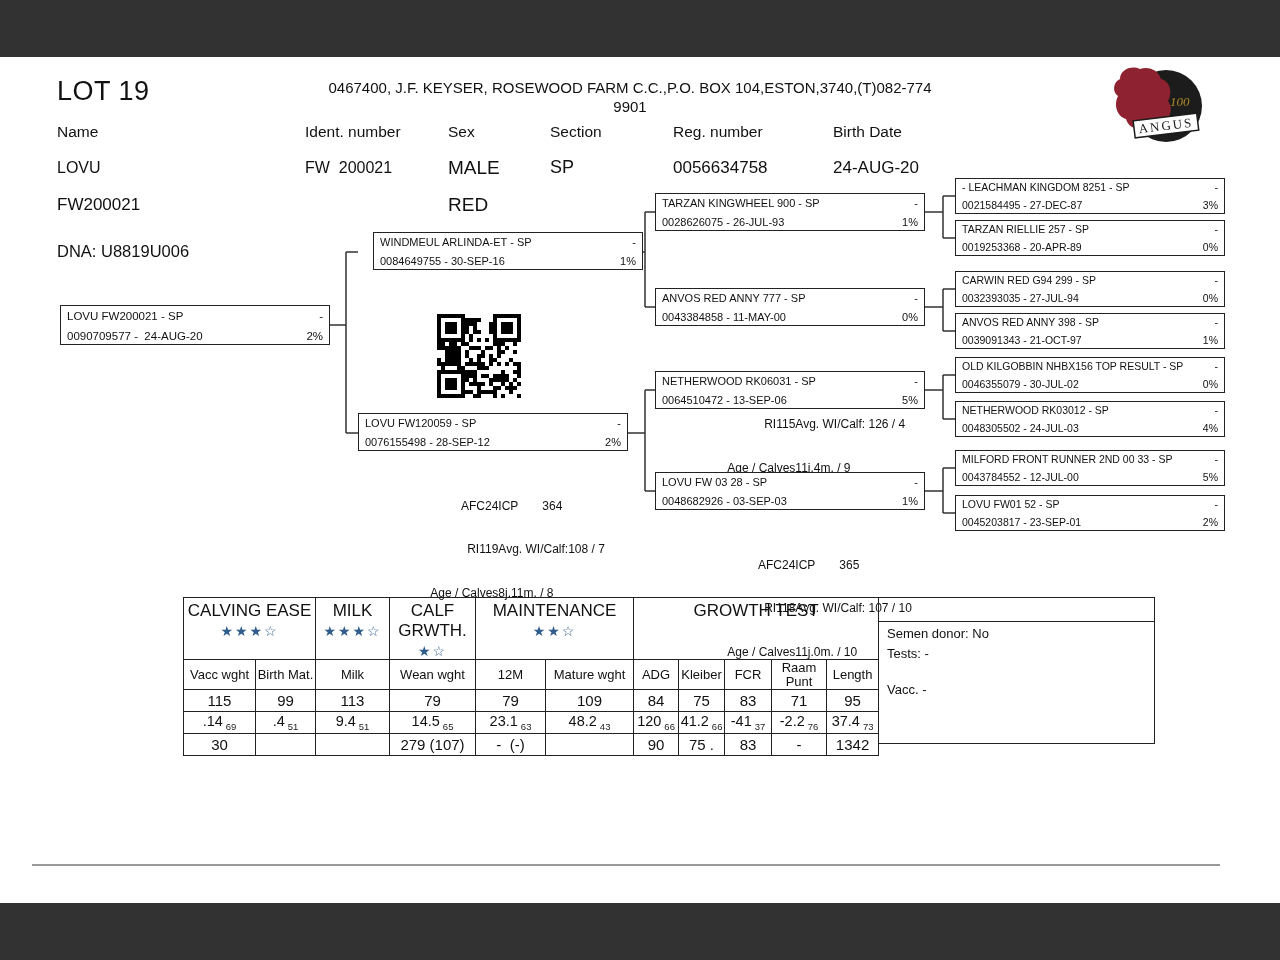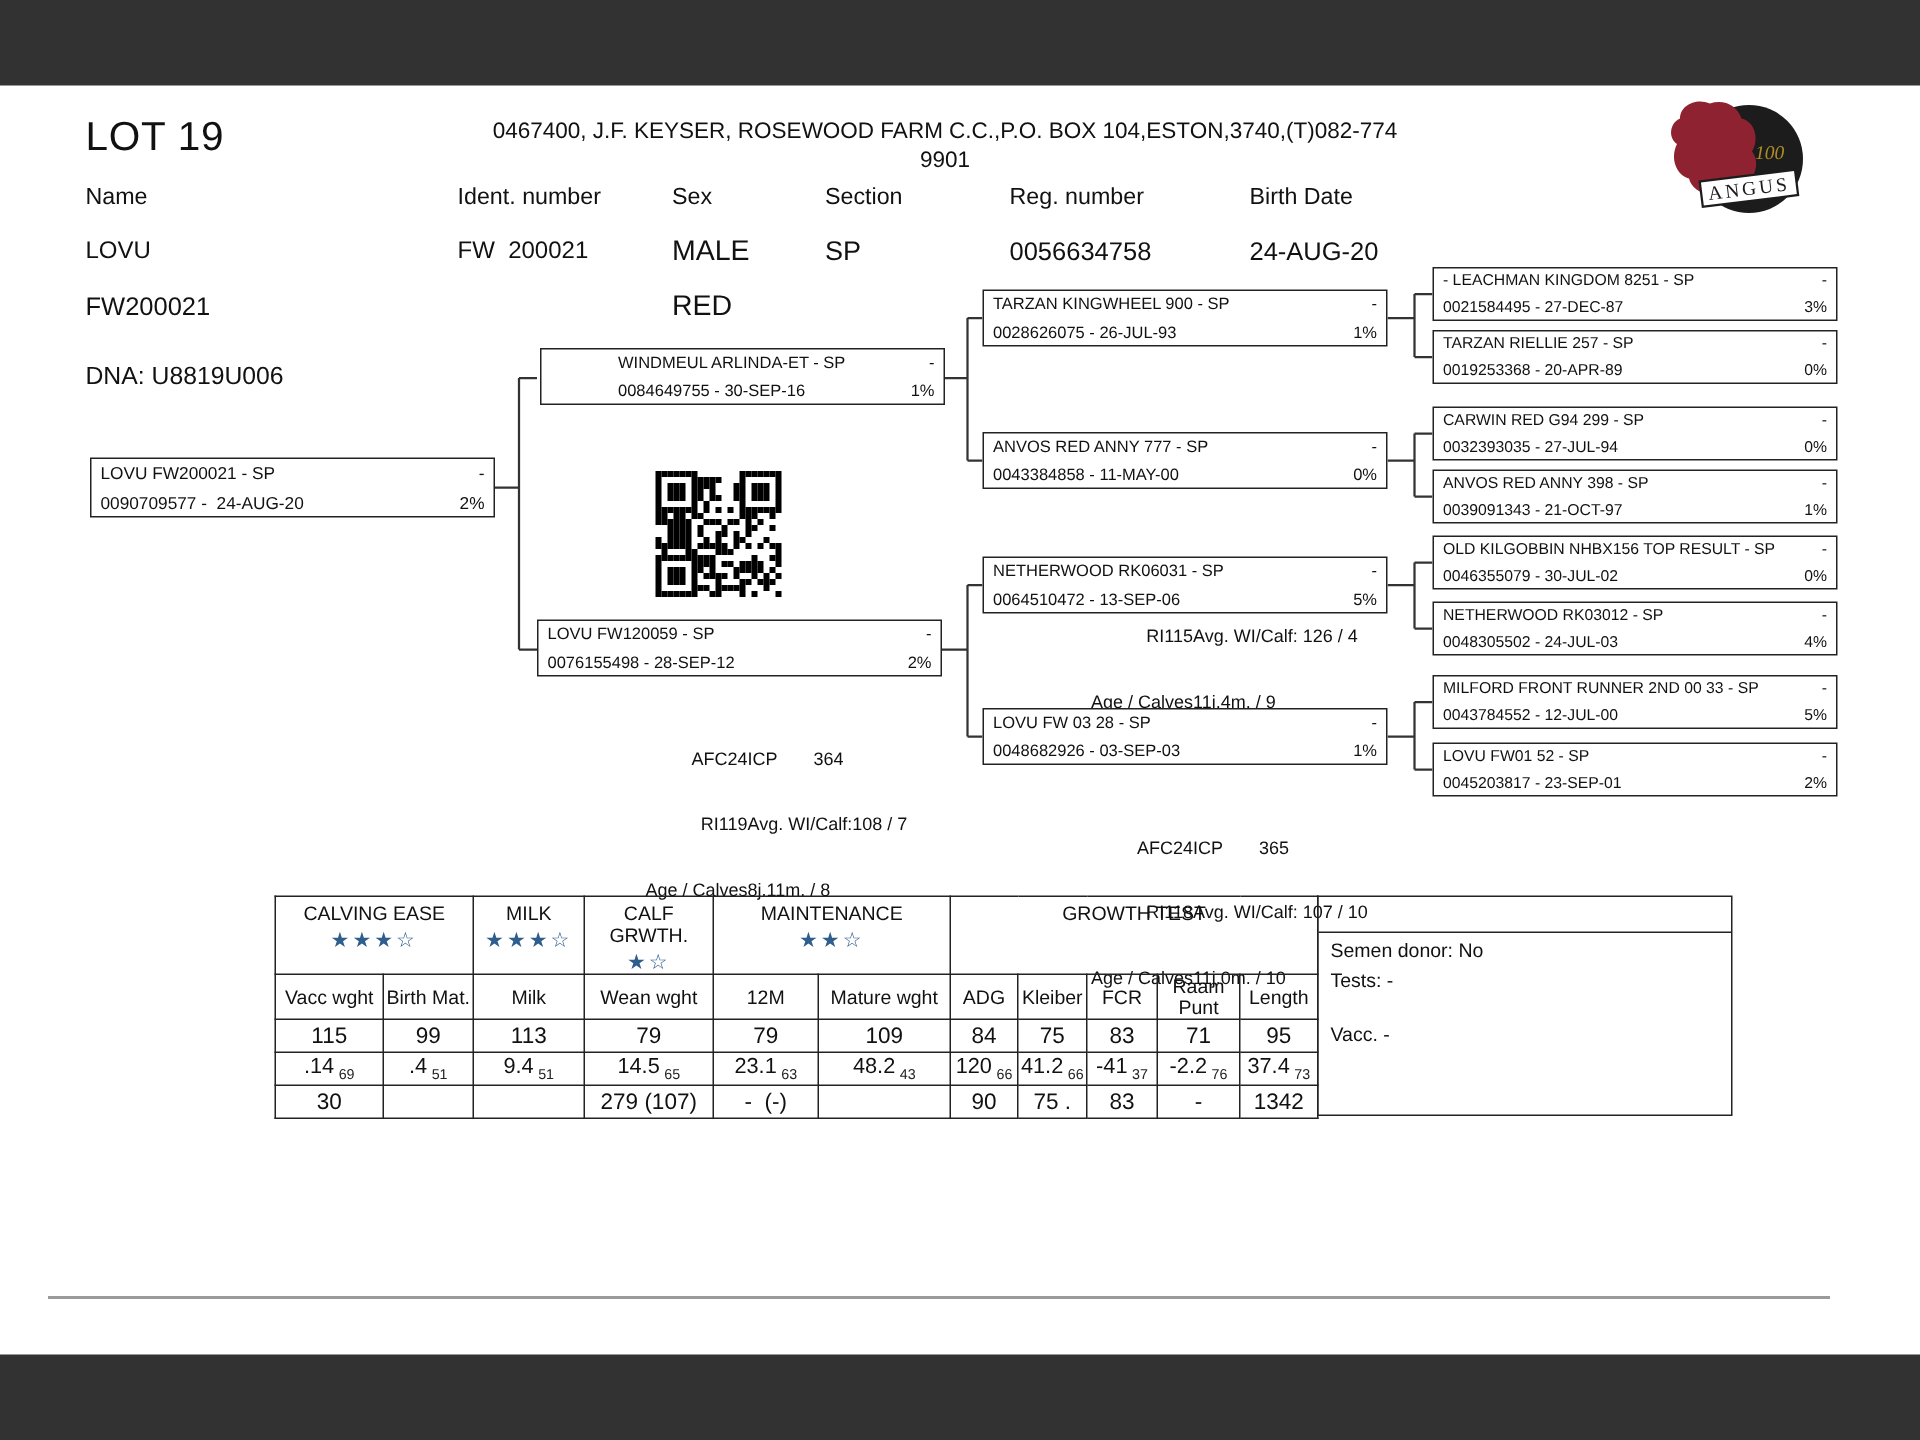--- a/index.html
+++ b/index.html
@@ -30,21 +30,21 @@
   .stat .col-r{display:inline-block;vertical-align:top;}
   .sl{display:inline-block;width:46px;}
   .sl2{display:inline-block;width:44px;}
   
   .qr{position:absolute;width:84px;height:84px;background:#fff;}
   .qr i{position:absolute;width:4px;height:4px;background:#000;}
   
   table.bv{position:absolute;left:183px;top:597px;border-collapse:collapse;table-layout:fixed;width:695px;}
   table.bv td{border:1px solid #222;text-align:center;padding:0;overflow:hidden;}
   .grow td{height:50px;vertical-align:top;}
-  .glabel{font-size:13px;padding-top:3px;}
+  .glabel{font-size:17px;padding-top:3px;}
   .gstars{font-size:14px;letter-spacing:2px;color:#2F5D8C;padding-top:2px;}
   .hrow td{height:29px;font-size:13px;line-height:14px;vertical-align:middle;}
   .drow td{height:21px;font-size:15px;}
   .bvrow td{font-size:14.5px;}
   .bvrow .a{font-size:9.5px;vertical-align:-4px;padding-left:3px;color:#222;}
   .rowlabels{position:absolute;left:27px;top:679px;width:148px;text-align:right;font-size:12.5px;line-height:22px;}
   .sidepanel{position:absolute;left:878px;top:597px;width:277px;height:147px;border:1px solid #222;box-sizing:border-box;font-size:13px;}
   .sidepanel .strip{height:23px;border-bottom:1px solid #222;}
   .sidepanel .t1{position:absolute;left:8px;top:28px;}
   .sidepanel .t2{position:absolute;left:8px;top:48px;}
@@ -349,21 +349,21 @@
       <i style="left:56px;top:80px"></i>
       <i style="left:64px;top:80px"></i>
       <i style="left:80px;top:80px"></i>
     </div>
 
   <div class="pbox g1" style="left:60px;top:305px;">
     <div class="r1"><span>LOVU FW200021 - SP</span><span>-</span></div>
     <div class="r2"><span>0090709577 -  24-AUG-20</span><span>2%</span></div>
   </div>
 
-  <div class="pbox g2" style="left:360px;top:232px;padding-left:45px;">
+  <div class="pbox g2" style="left:373px;top:232px;">
     <div class="r1"><span>WINDMEUL ARLINDA-ET - SP</span><span>-</span></div>
     <div class="r2"><span>0084649755 - 30-SEP-16</span><span>1%</span></div>
   </div>
   <div class="pbox g2" style="left:358px;top:413px;">
     <div class="r1"><span>LOVU FW120059 - SP</span><span>-</span></div>
     <div class="r2"><span>0076155498 - 28-SEP-12</span><span>2%</span></div>
   </div>
 
   <div class="stat" style="left:365px;top:455px;">
     <div class="col-l">

